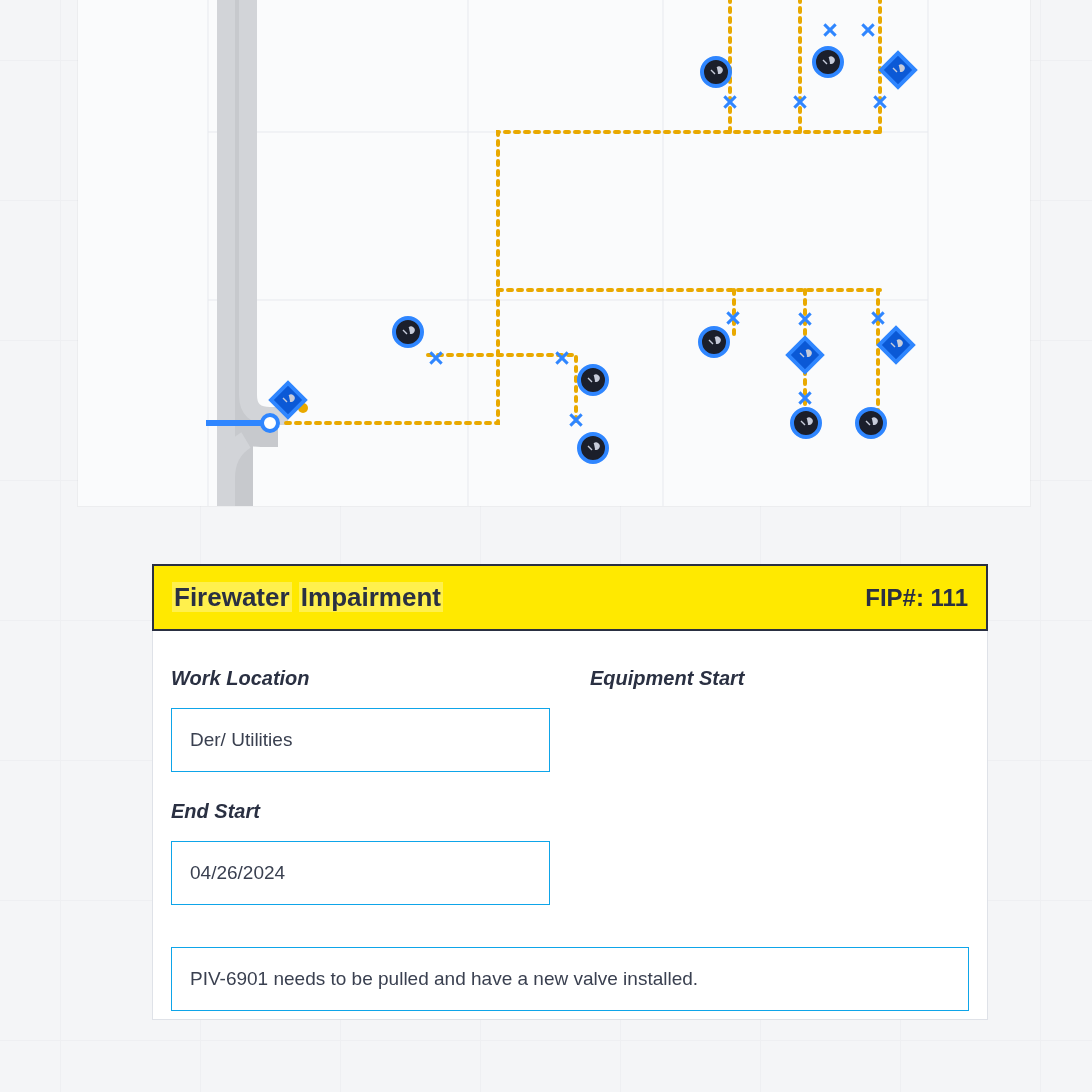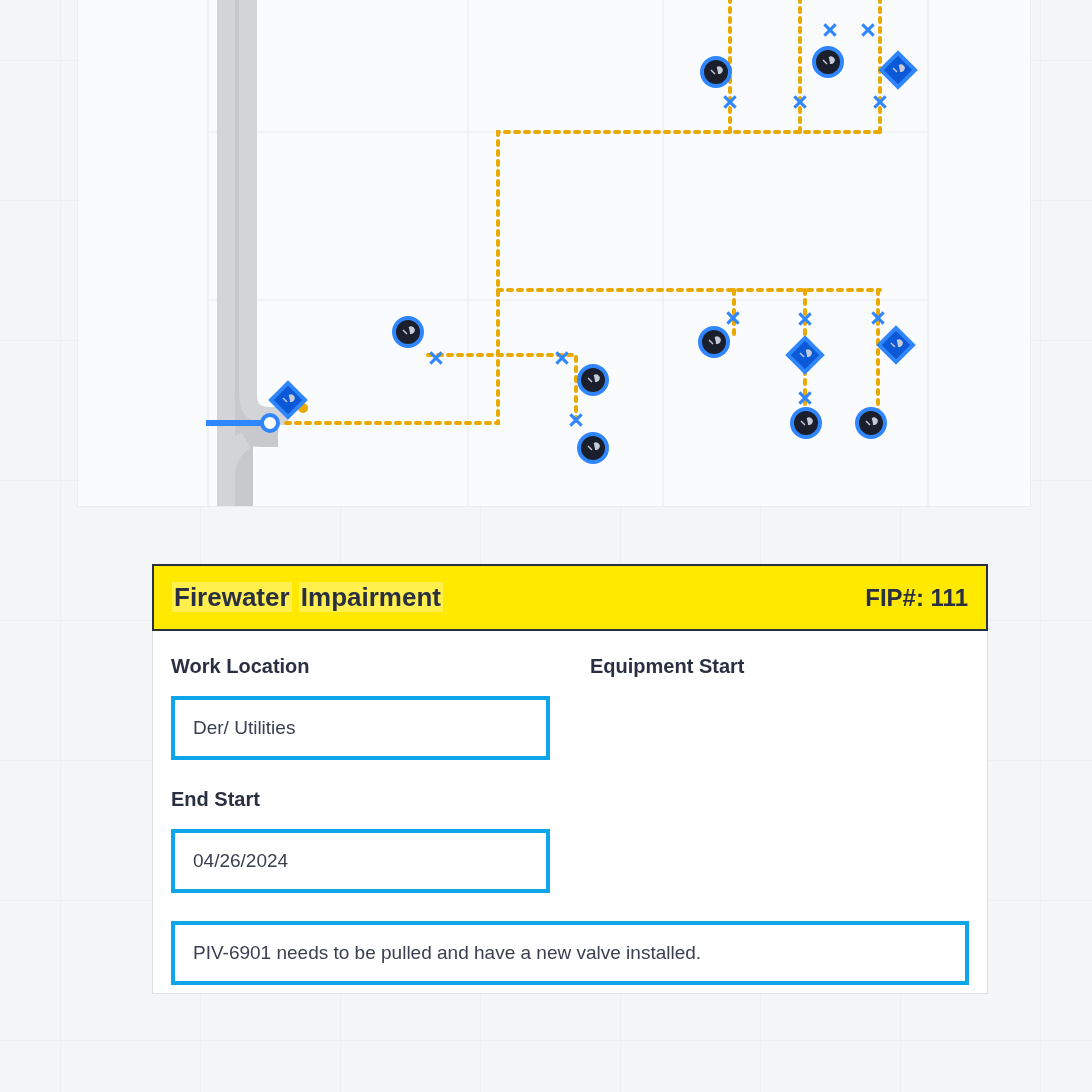--- a/index.html
+++ b/index.html
@@ -56,54 +56,56 @@
     background: #ffffff;
     border: 1px solid #dfe2e8;
   }
   .form-header {
     display: flex;
     justify-content: space-between;
     align-items: center;
     background: #ffe900;
     border: 2px solid #2a3042;
     padding: 16px 18px;
-    margin: -1px -1px 0 -1px;
+    margin: -1px -1px 12px -1px;
   }
   .form-title { font-size: 26px; font-weight: 600; color: #2a3042; }
   .form-title .hl { background: #fff04d; padding: 0 2px; }
   .fip { font-size: 24px; font-weight: 700; color: #2a3042; }
 
   .form-body {
     padding: 24px 18px 8px 18px;
     display: grid;
     grid-template-columns: 1fr 1fr;
     column-gap: 40px;
     row-gap: 28px;
   }
   .field.full { grid-column: 1 / -1; }
   .label {
     font-size: 20px;
     font-weight: 600;
     color: #2a3042;
     margin-bottom: 18px;
     display: block;
+    font-style: italic;
   }
   .input {
     width: 100%;
     height: 64px;
-    border: 4px solid #0ea5e9;
+    border: 1px solid #0ea5e9;
     background: #fff;
     font-size: 19px;
     color: #3a4050;
     padding: 0 18px;
     outline: none;
   }
   .input.multiline {
     padding: 18px;
     line-height: 1.4;
+    margin-top: 14px;
   }
 
   
   .road { stroke: #d2d4d8; stroke-width: 18; fill: none; }
   .road-bg { stroke: #c7c9cd; stroke-width: 34; fill: none; }
   .pipe-blue { stroke: #2f86ff; stroke-width: 6; fill: none; }
   .pipe-dotted { stroke: #e9a900; stroke-width: 4; fill: none; stroke-dasharray: 4 6; stroke-linecap: round; }
   .tick { stroke: #2f86ff; stroke-width: 3; }
   .node-circle { fill: #1b1f2b; stroke: #2f86ff; stroke-width: 4; }
   .node-diamond { fill: #0b59d6; stroke: #2f86ff; stroke-width: 4; }

